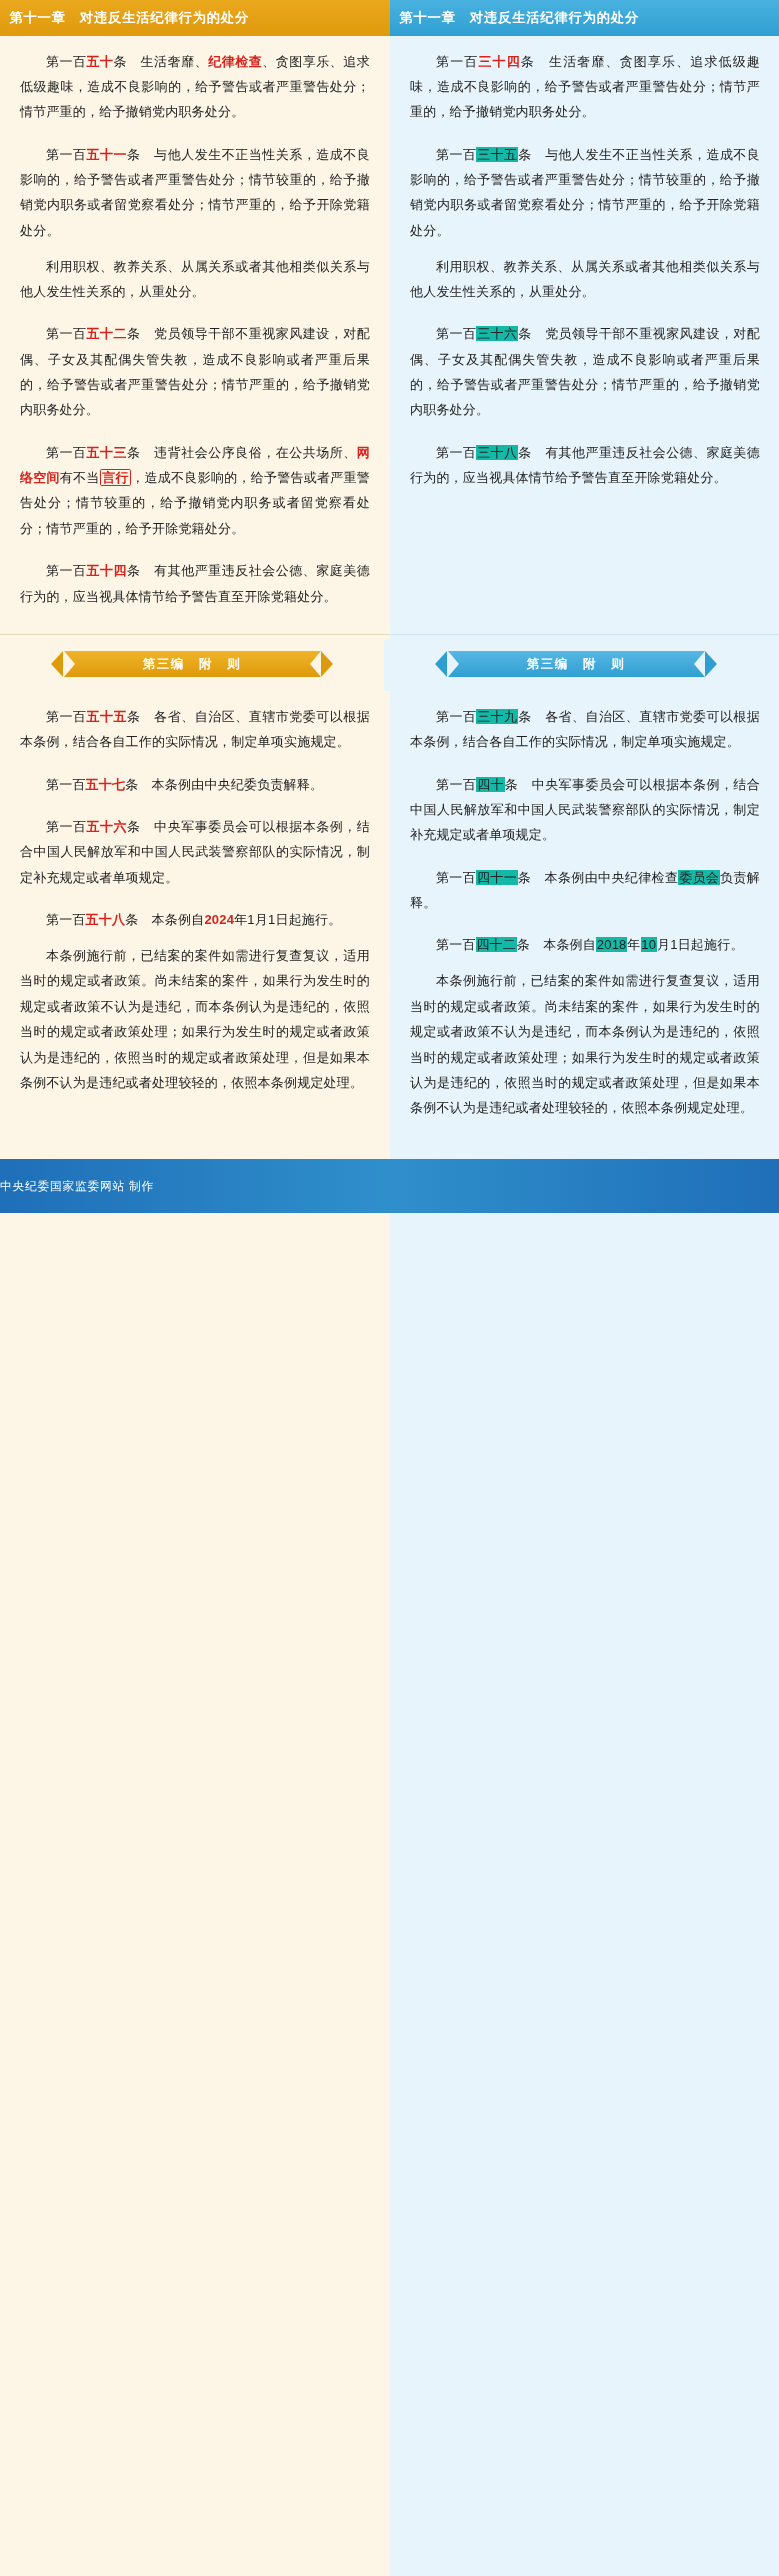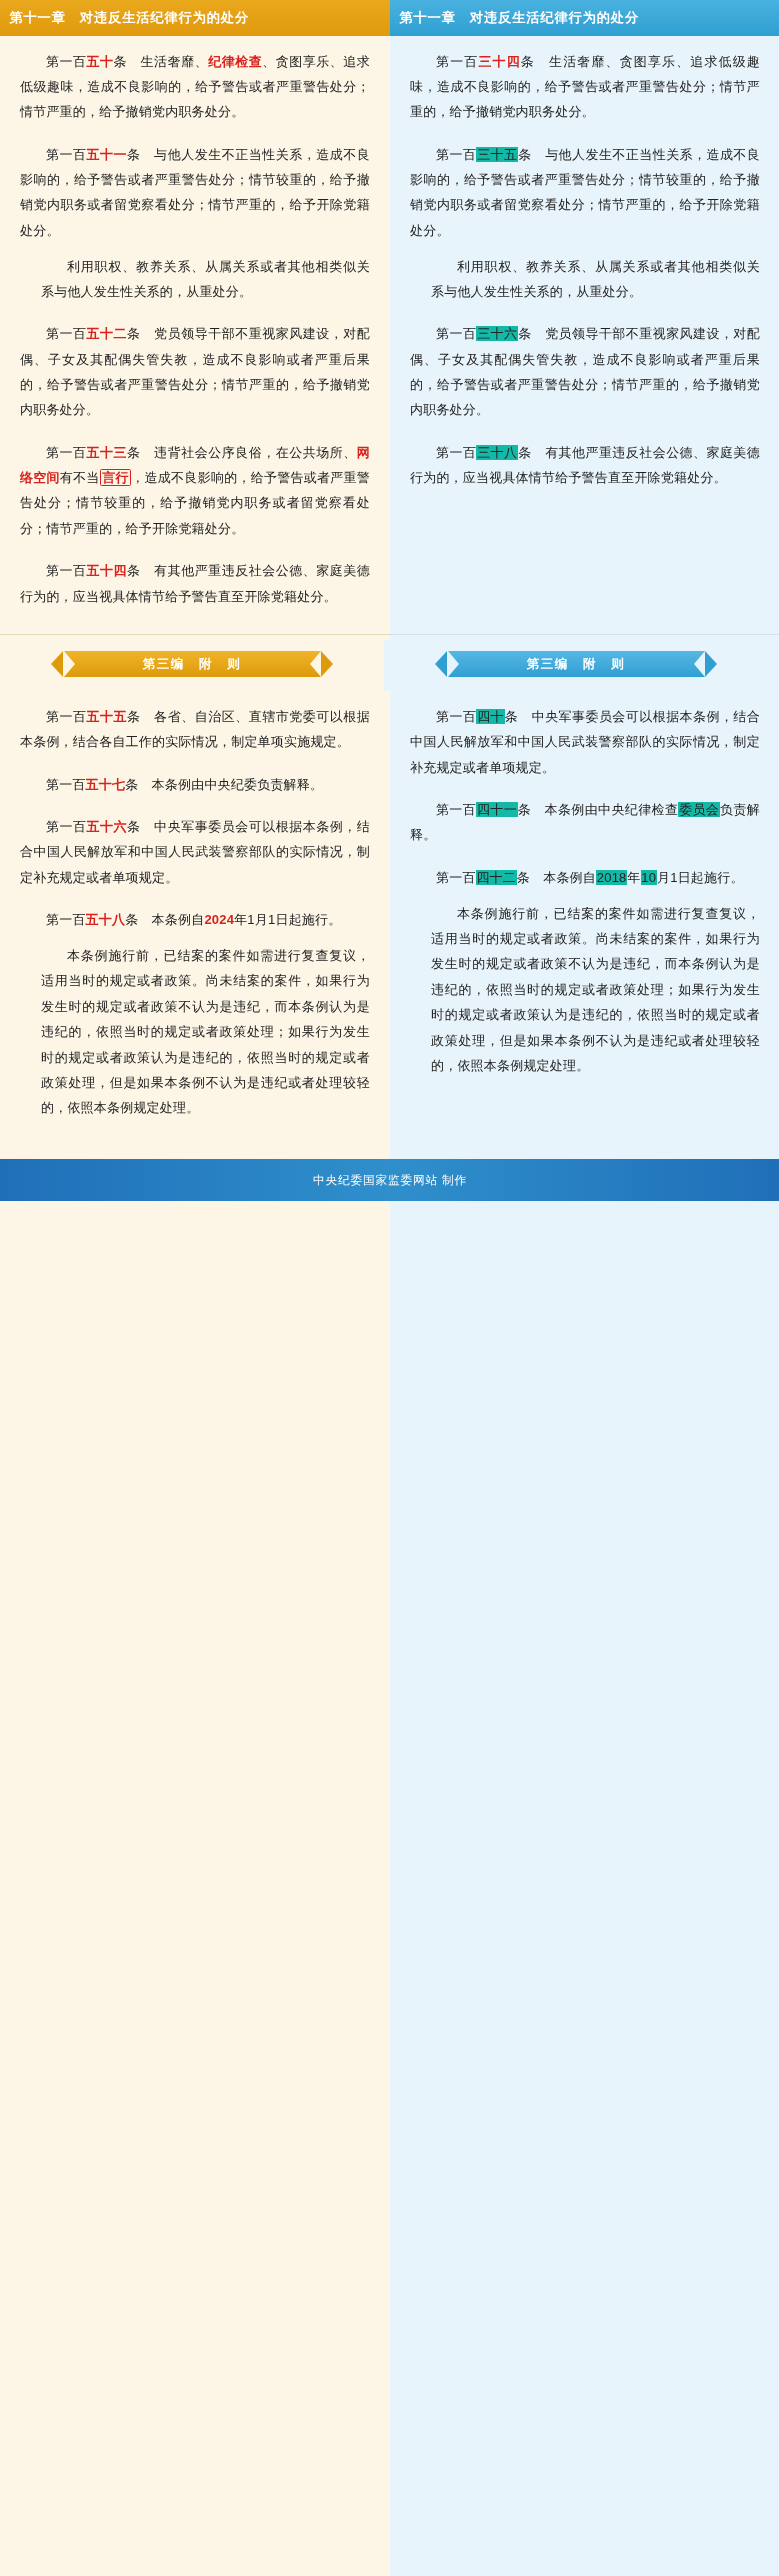--- a/index.html
+++ b/index.html
@@ -62,21 +62,20 @@
     margin:0 0 17px 0;
     text-indent:2em;
     font-size:13px;
     line-height:1.95;
     color:#222;
     text-align:justify;
     letter-spacing:0.2px;
   }
   p.art.cont{
     margin-top:-6.2px;
-    margin-left:21px;
   }
   .num-red{
     color:#d9221c;
     font-weight:bold;
     margin-top:15px;
   }
   .hl-red{
     color:#d9221c;
     font-weight:bold;
   }
@@ -167,25 +166,24 @@
   .banner.blue .notch-r{border-right-color:#e8f4fb;}
   .divider-row{
     display:flex;width:780px;height:1.6px;
   }
   .divider-row .d{width:390px;height:1.6px;}
   .divider-row .d.left{background:#e6d9b8;}
   .divider-row .d.right{background:#cfe4f0;}
   
   .footer{
     width:780px;
-    height:42px;
+    height:54px;
     background:linear-gradient(90deg,#1f6fb8 0%,#2f8fcb 50%,#1f6fb8 100%);
     display:flex;
     align-items:center;
-    justify-content:center;
   }
   .footer-text{
     color:#ffffff;
     font-size:11.7px;
     letter-spacing:0.8px;
   }
   .spacer{height:14px;}
 </style>
 </head>
 <body>
@@ -247,20 +245,21 @@
 
   <div class="columns">
     <div class="col col-left body-col" id="left-appendix">
         <p class="art"><span>第一百</span><span class="num-red">五十五</span><span>条</span><span>　各省、自治区、直辖市党委可以根据本条例，结合各自工作的实际情况，制定单项实施规定。</span></p>
         <p class="art"><span>第一百</span><span class="num-red">五十七</span><span>条</span><span>　本条例由中央纪委负责解释。</span></p>
         <p class="art"><span>第一百</span><span class="num-red">五十六</span><span>条</span><span>　中央军事委员会可以根据本条例，结合中国人民解放军和中国人民武装警察部队的实际情况，制定补充规定或者单项规定。</span></p>
         <p class="art"><span>第一百</span><span class="num-red">五十八</span><span>条</span><span>　本条例自</span><span class="hl-red">2024</span><span>年</span><span>1</span><span>月</span><span>1</span><span>日起施行。</span></p>
         <p class="art cont">本条例施行前，已结案的案件如需进行复查复议，适用当时的规定或者政策。尚未结案的案件，如果行为发生时的规定或者政策不认为是违纪，而本条例认为是违纪的，依照当时的规定或者政策处理；如果行为发生时的规定或者政策认为是违纪的，依照当时的规定或者政策处理，但是如果本条例不认为是违纪或者处理较轻的，依照本条例规定处理。</p>
       </div>
     <div class="col col-right body-col" id="right-appendix">
+        <p class="art"><span>第一百</span><span class="hl-yellow">三十九</span><span>条</span><span>　各省、自治区、直辖市党委可以根据本条例，结合各自工作的实际情况，制定单项实施规定。</span></p>
         <p class="art"><span>第一百</span><span class="hl-yellow">四十</span><span>条</span><span>　中央军事委员会可以根据本条例，结合中国人民解放军和中国人民武装警察部队的实际情况，制定补充规定或者单项规定。</span></p>
         <p class="art"><span>第一百</span><span class="hl-yellow">四十一</span><span>条</span><span>　本条例由中央</span><span>纪律检查</span><span class="hl-yellow">委员会</span><span>负责解释。</span></p>
         <p class="art"><span>第一百</span><span class="hl-yellow">四十二</span><span>条</span><span>　本条例自</span><span class="hl-yellow">2018</span><span>年</span><span class="hl-yellow">10</span><span>月</span><span>1</span><span>日起施行。</span></p>
         <p class="art cont">本条例施行前，已结案的案件如需进行复查复议，适用当时的规定或者政策。尚未结案的案件，如果行为发生时的规定或者政策不认为是违纪，而本条例认为是违纪的，依照当时的规定或者政策处理；如果行为发生时的规定或者政策认为是违纪的，依照当时的规定或者政策处理，但是如果本条例不认为是违纪或者处理较轻的，依照本条例规定处理。</p>
       </div>
   </div>
 
   <div class="columns">
     <div class="col col-left spacer"></div>
     <div class="col col-right spacer"></div>

